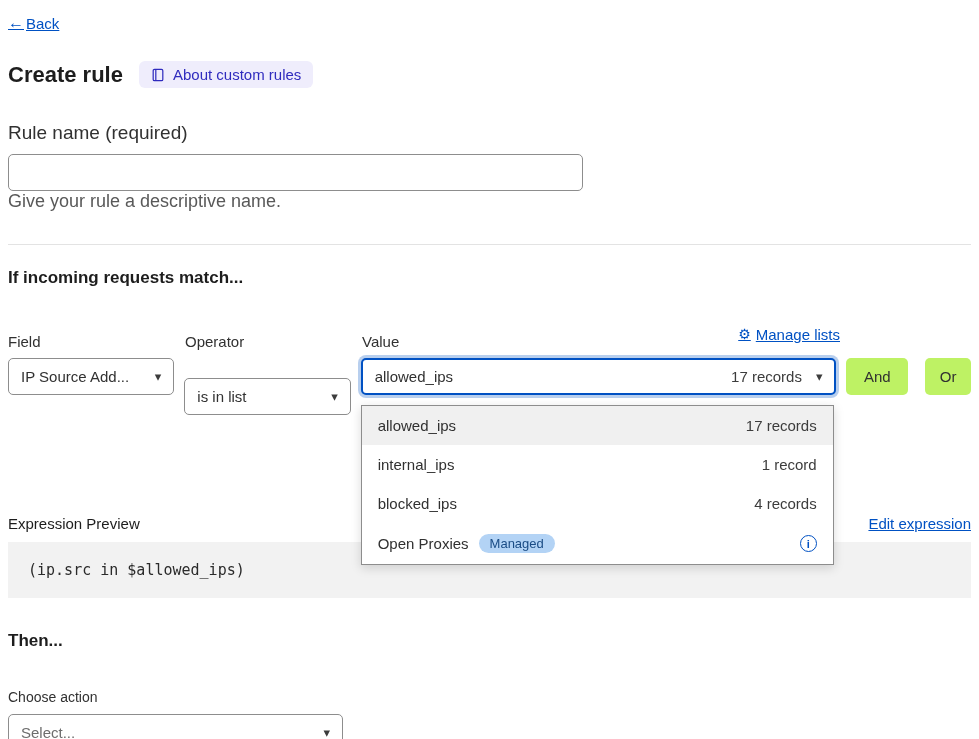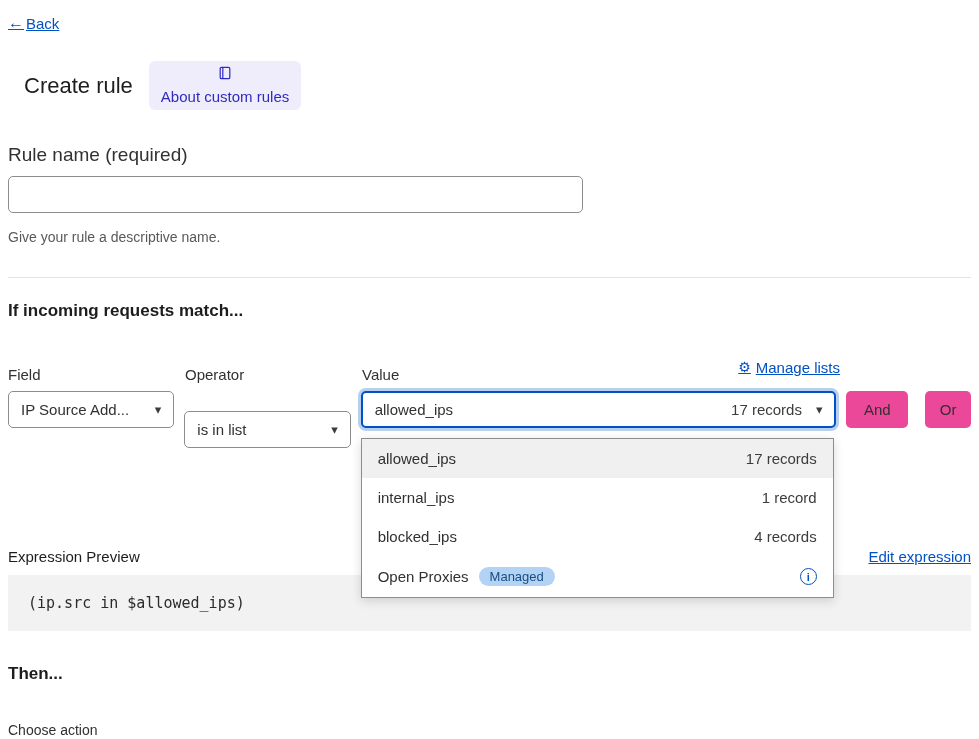--- a/index.html
+++ b/index.html
@@ -14,36 +14,36 @@
 
   
   .back-link {
     display: inline-flex; align-items: center; gap: 2px;
     color: #0051c3; text-decoration: underline; font-size: 15px; cursor: pointer;
   }
   .back-link .arrow { text-decoration: none; font-size: 16px; }
 
   
   .title-row { display: flex; align-items: center; gap: 16px; margin-top: 29px; }
-  .page-title { font-size: 22px; font-weight: normal; color: #1d1d1d; margin-left: 16px; }
+  .page-title { font-size: 22px; font-weight: bold; color: #1d1d1d; }
   .about-chip {
     display: inline-flex; align-items: center; gap: 8px;
     background: #efedfc; color: #2f2bbe;
-    font-size: 15px; padding: 5px 12px; border-radius: 6px; cursor: pointer; flex-direction: column;
+    font-size: 15px; padding: 5px 12px; border-radius: 6px; cursor: pointer;
   }
   .about-chip svg { display: block; }
 
   
   .field-label { font-size: 19px; color: #313131; margin-top: 34px; }
   .rule-name-input {
     display: block; margin-top: 10px; width: 575px; height: 37px;
     border: 1px solid #8d8d8d; border-radius: 5px; padding: 0 12px;
     font-size: 15px; font-family: "Liberation Sans", sans-serif; color: #313131;
   }
-  .help-text { color: #595959; font-size: 14px; margin-top: 16px; }
+  .help-text { color: #595959; font-size: 18px; margin-top: 0; }
 
   .divider { border: none; border-top: 1px solid #e3e3e3; margin-top: 32px; }
 
   .section-heading { font-size: 17px; font-weight: bold; color: #1d1d1d; margin-top: 23px; }
 
   
   .labels-row { display: flex; gap: 10px; margin-top: 30px; align-items: flex-end; }
   .labels-row .col-1 { width: 167px; }
   .labels-row .col-2 { width: 167px; }
   .labels-row .col-3 { width: 478px; display: flex; justify-content: space-between; align-items: center; }
@@ -72,21 +72,21 @@
   }
   .sel-value .meta { margin-left: auto; color: #3c3c3c; }
   .sel-value .chevron { margin-left: 14px; }
   .placeholder { color: #6d6d6d; }
 
   .btn {
     height: 37px; border: none; border-radius: 5px; font-size: 15px;
     font-family: "Liberation Sans", sans-serif; cursor: pointer;
     display: inline-flex; align-items: center; justify-content: center;
   }
-  .btn-gray { background: #ec4899; color: #313131; }
+  .btn-gray { background: #bef264; color: #313131; }
   .btn-and { width: 62px; margin-left: 0; }
   .btn-or { width: 46px; margin-left: 7px; }
 
   
   .dropdown-panel {
     position: absolute; top: calc(100% + 10px); left: 0; width: 473px;
     background: #fff; border: 1px solid #8d8d8d;
     box-shadow: 0 3px 10px rgba(0,0,0,0.15); z-index: 20;
   }
   .dropdown-item {

